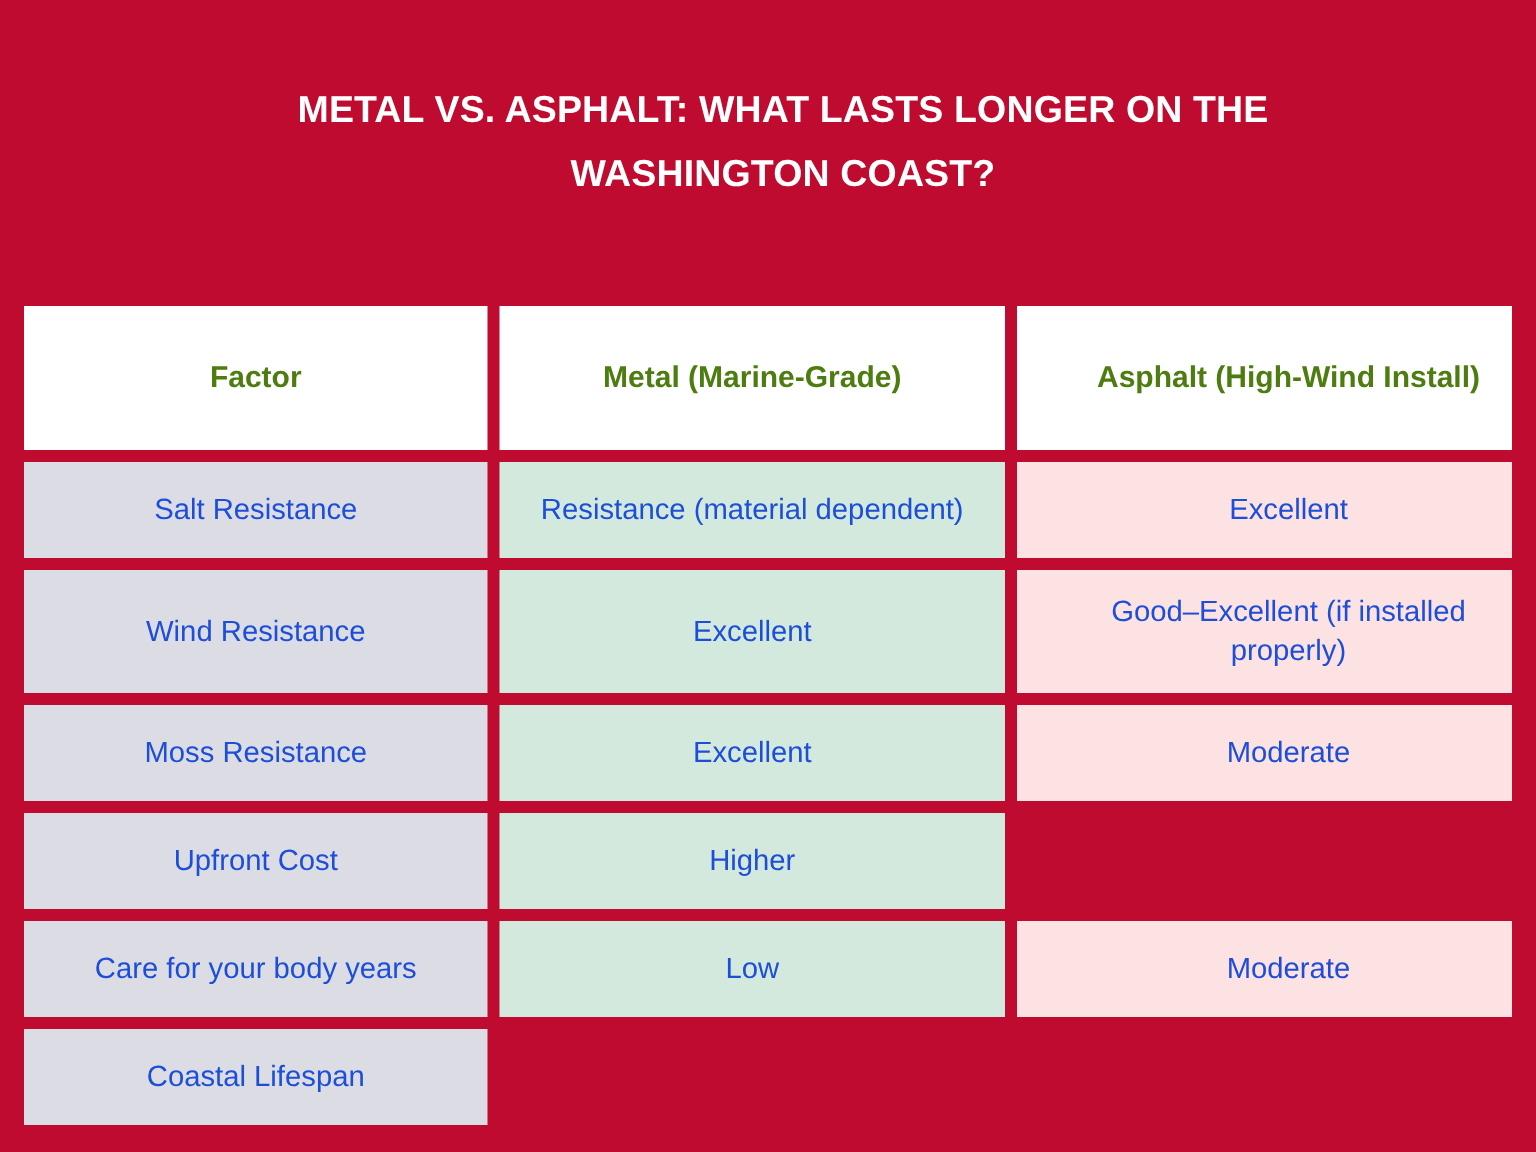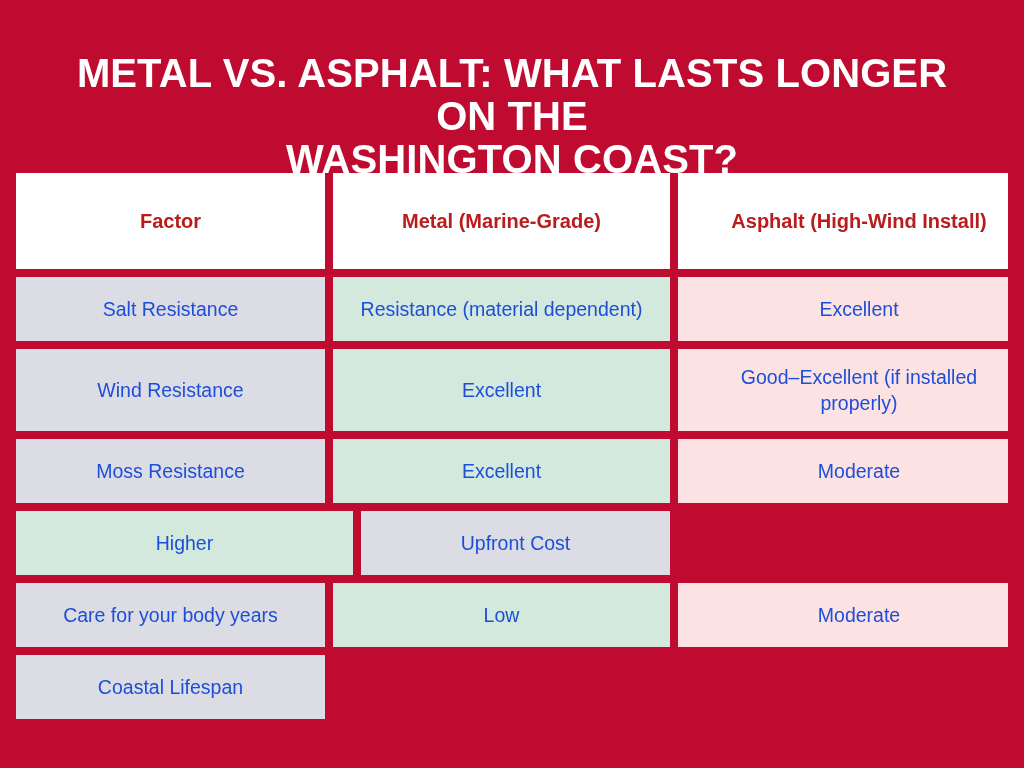--- a/index.html
+++ b/index.html
@@ -16,27 +16,27 @@
   .page {
     width: 1024px;
     height: 768px;
     position: relative;
     box-sizing: border-box;
   }
 
   
   .title {
     position: absolute;
-    left: 50px;
+    left: 60px;
     top: 52px;
     width: 924px;
     text-align: center;
     color: #ffffff;
     font-family: "Liberation Sans", sans-serif;
-    font-size: 40px;
+    font-size: 25px;
     font-weight: bold;
     line-height: 43px;
     letter-spacing: 0.1px;
     text-transform: uppercase;
     white-space: pre-line;
   }
 
   
   .table {
     position: absolute;
@@ -66,22 +66,23 @@
   }
   .col-factor   { width: 309px; flex: 0 0 309px; }
   .col-metal    { width: 337px; flex: 0 0 337px; }
   .col-asphalt  { width: 330px; flex: 0 0 330px; padding-left: 44px; }
 
   
   .row-head .cell {
     background: #ffffff;
     font-weight: bold;
     font-size: 20px;
-    color: #b91c1c;
+    color: #4d7c0f;
     height: 96px;
+    margin-top: 31px;
   }
 
   
   .row-body { height: 64px; }
   .row-body.tall { height: 82px; }
   .row-body .cell { height: 100%; }
   .row-body .col-factor  { background: #dcdce5; }
   .row-body .col-metal   { background: #d3e9de; }
   .row-body .col-asphalt { background: #fce2e3; }
 </style>
@@ -113,22 +114,22 @@
       <div class="cell col-asphalt">Good–Excellent (if installed properly)</div>
     </div>
 
     <div class="row row-body">
       <div class="cell col-factor">Moss Resistance</div>
       <div class="cell col-metal">Excellent</div>
       <div class="cell col-asphalt">Moderate</div>
     </div>
 
     <div class="row row-body">
+      <div class="cell col-factor">Upfront Cost</div>
       <div class="cell col-metal">Higher</div>
-      <div class="cell col-factor">Upfront Cost</div>
     </div>
 
     <div class="row row-body">
       <div class="cell col-factor">Care for your body years</div>
       <div class="cell col-metal">Low</div>
       <div class="cell col-asphalt">Moderate</div>
     </div>
 
     <div class="row row-body">
       <div class="cell col-factor">Coastal Lifespan</div>

